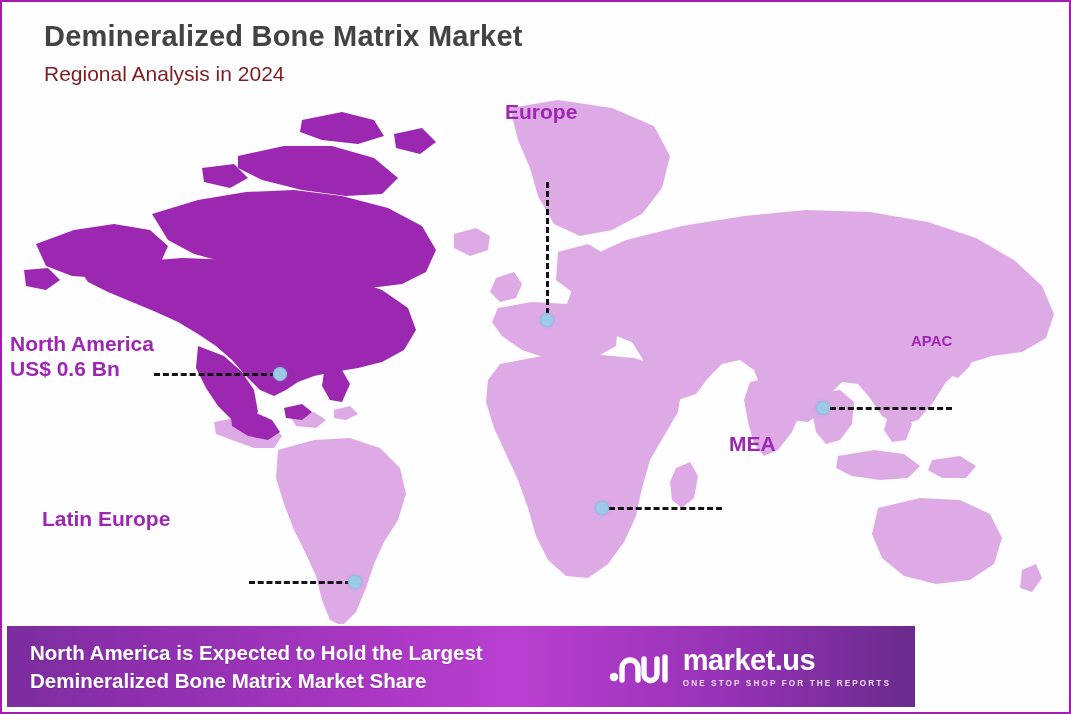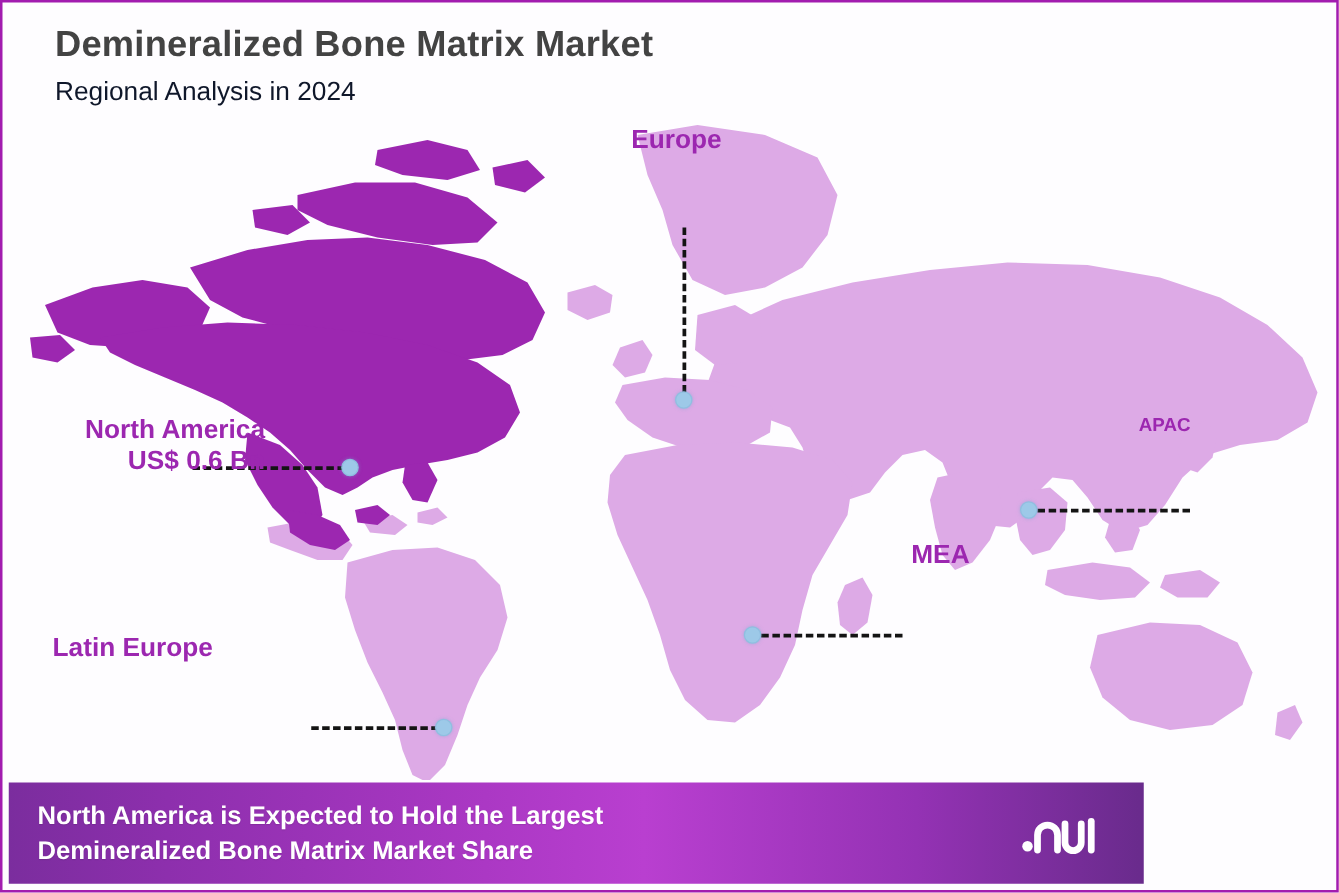--- a/index.html
+++ b/index.html
@@ -18,21 +18,21 @@
     overflow:hidden;
   }
 
   
   #header{position:absolute;left:42px;top:18px;}
   #title{
     font-size:29px;font-weight:bold;color:#434343;
     letter-spacing:.2px;line-height:1.15;white-space:nowrap;
   }
   #subtitle{
-    font-size:21px;font-weight:normal;color:#0f172a;
+    font-size:21px;font-weight:normal;color:#7f1d1d;
     margin-top:9px;line-height:1.15;white-space:nowrap;
   }
 
   
   #map-wrap{position:absolute;left:0;top:62px;width:1067px;height:560px;}
   #world-map{display:block;width:1067px;height:560px;}
 
   
   .callout-label{
     position:absolute;
@@ -54,21 +54,21 @@
     height:0;
     border-top:3px dashed #141414;
   }
   .leader-v{
     position:absolute;
     width:0;
     border-left:3px dashed #141414;
   }
 
   #lbl-europe{left:503px;top:82px;font-size:21px;margin-top:16px;}
-  #lbl-na{left:18px;top:330px;font-size:21px;width:192px;text-align:right;}
+  #lbl-na{left:8px;top:330px;font-size:21px;width:192px;text-align:left;}
   #lbl-na .l2{display:block;}
   #lbl-apac{left:909px;top:330px;font-size:15px;text-align:center;}
   #lbl-mea{left:727px;top:430px;font-size:21px;}
   #lbl-latam{left:40px;top:505px;font-size:21px;}
 
   #mk-europe{left:538px;top:249px;}
   #mk-na{left:271px;top:303px;}
   #mk-apac{left:814px;top:337px;}
   #mk-mea{left:593px;top:437px;}
   #mk-latam{left:346px;top:511px;}
@@ -214,16 +214,20 @@
       <span class="fl">Demineralized  Bone Matrix Market Share</span>
     </div>
 
     <div id="logo">
       <svg id="logo-mark" viewBox="0 0 66 40" xmlns="http://www.w3.org/2000/svg">
         <circle cx="6" cy="30" r="4.2" fill="#ffffff"></circle>
         <path d="M14,33 L14,21 A8,8 0 0 1 30,21 L30,33" fill="none" stroke="#ffffff" stroke-width="5.4" stroke-linecap="round"></path>
         <path d="M36,12 L36,27 A6.5,6.5 0 0 0 49,27 L49,12" fill="none" stroke="#ffffff" stroke-width="5.4" stroke-linecap="round"></path>
         <line x1="57" y1="10" x2="57" y2="33" stroke="#ffffff" stroke-width="5.4" stroke-linecap="round"></line>
       </svg>
+      <div id="logo-text">
+        <div id="logo-name">market.us</div>
+        <div id="logo-tag">ONE STOP SHOP FOR THE REPORTS</div>
+      </div>
     </div>
   </div>
 
 </div>
 
 </body></html>

